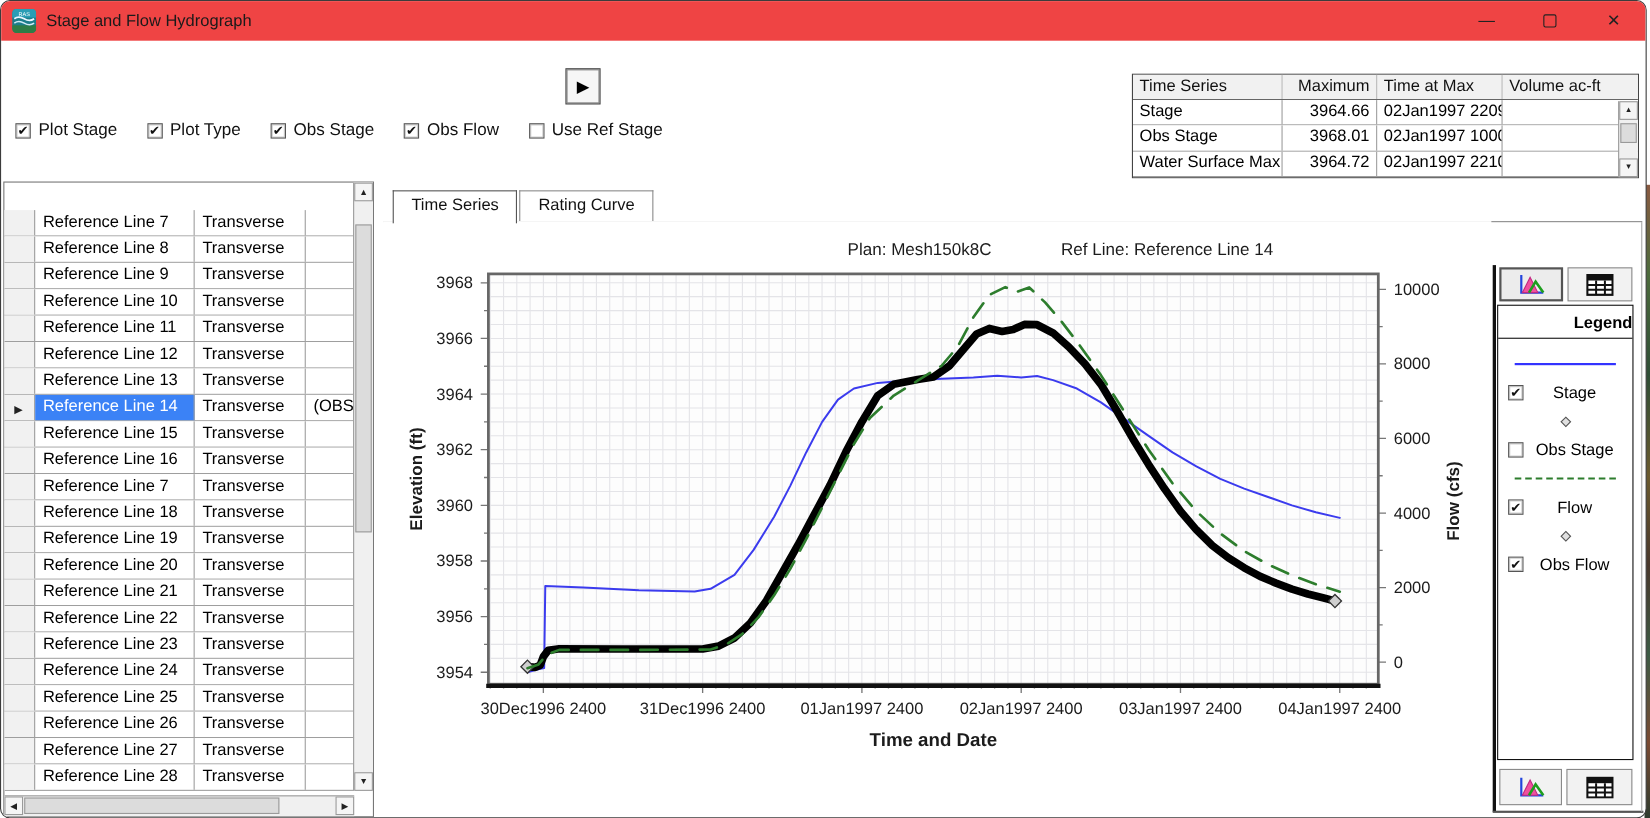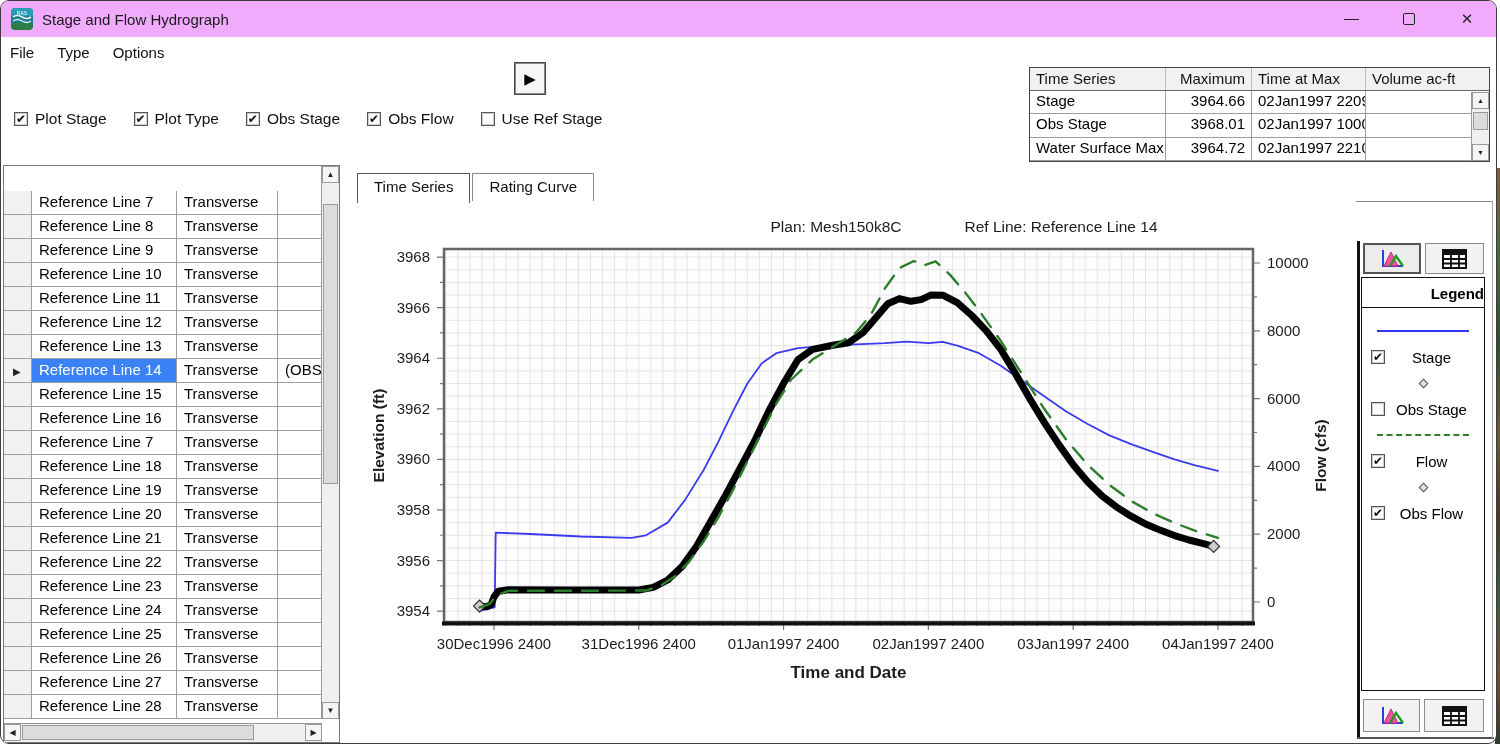--- a/index.html
+++ b/index.html
@@ -4,21 +4,21 @@
 <style>
   * { margin:0; padding:0; box-sizing:border-box; }
   html,body { width:1500px; height:744px; background:#e8e8e8; font-family:"Liberation Sans", sans-serif; overflow:hidden; }
   #stage { position:relative; width:1500px; height:744px; background:#fff; }
   .sliver { position:absolute; right:0; top:168px; width:5px; height:576px;
     background:linear-gradient(180deg,#8a5a42 0%,#4d6b3c 14%,#2e4d35 30%,#6b5a2e 46%,#49372b 60%,#3c5a44 74%,#7a4a32 88%,#2e3b2e 100%); }
   #window { position:absolute; left:0; top:0; width:1497px; height:744px; background:#fff;
     border:1px solid #3c3c3c; border-radius:9px; overflow:hidden; }
 
   
-  .titlebar { position:absolute; left:0; top:0; width:100%; height:36px; background:#f0abfc; display:flex; align-items:center; }
+  .titlebar { position:absolute; left:0; top:0; width:100%; height:36px; background:#ef4444; display:flex; align-items:center; }
   .app-icon { width:22px; height:22px; margin-left:10px; border-radius:4px; overflow:hidden; flex:0 0 auto; }
   .titletext { margin-left:9px; font-size:15px; color:#1a1a1a; }
   .win-controls { position:absolute; right:0; top:0; height:36px; display:flex; }
   .wc { width:58px; height:36px; display:flex; align-items:center; justify-content:center; color:#222; font-size:15px; }
   .wc .minline { width:15px; height:0; border-top:1.6px solid #222; display:block; }
   .wc .maxbox { width:12px; height:12px; border:1.6px solid #222; border-radius:2px; display:block; }
 
   
   .menubar { position:absolute; left:0; top:36px; width:100%; height:30px; background:#fff; display:flex; align-items:center; padding-left:9px; gap:23px; }
   .menu-item { font-size:15px; color:#111; }
@@ -116,25 +116,20 @@
         <span class="wc">
             <span class="minline"></span>
           </span>
         <span class="wc">
             <span class="maxbox"></span>
           </span>
         <span class="wc">✕</span>
       </div>
     </div>
 
-    <div class="menubar" id="menubar">
-        <span class="menu-item">File</span>
-        <span class="menu-item">Type</span>
-        <span class="menu-item">Options</span>
-      </div>
 
     <button class="play-btn">
       <span>▶</span>
     </button>
 
     <div class="optrow" id="optrow">
         <span class="cb-item">
           <span class="cb-box">✔</span>
           <span class="cb-label">Plot Stage</span>
         </span>

